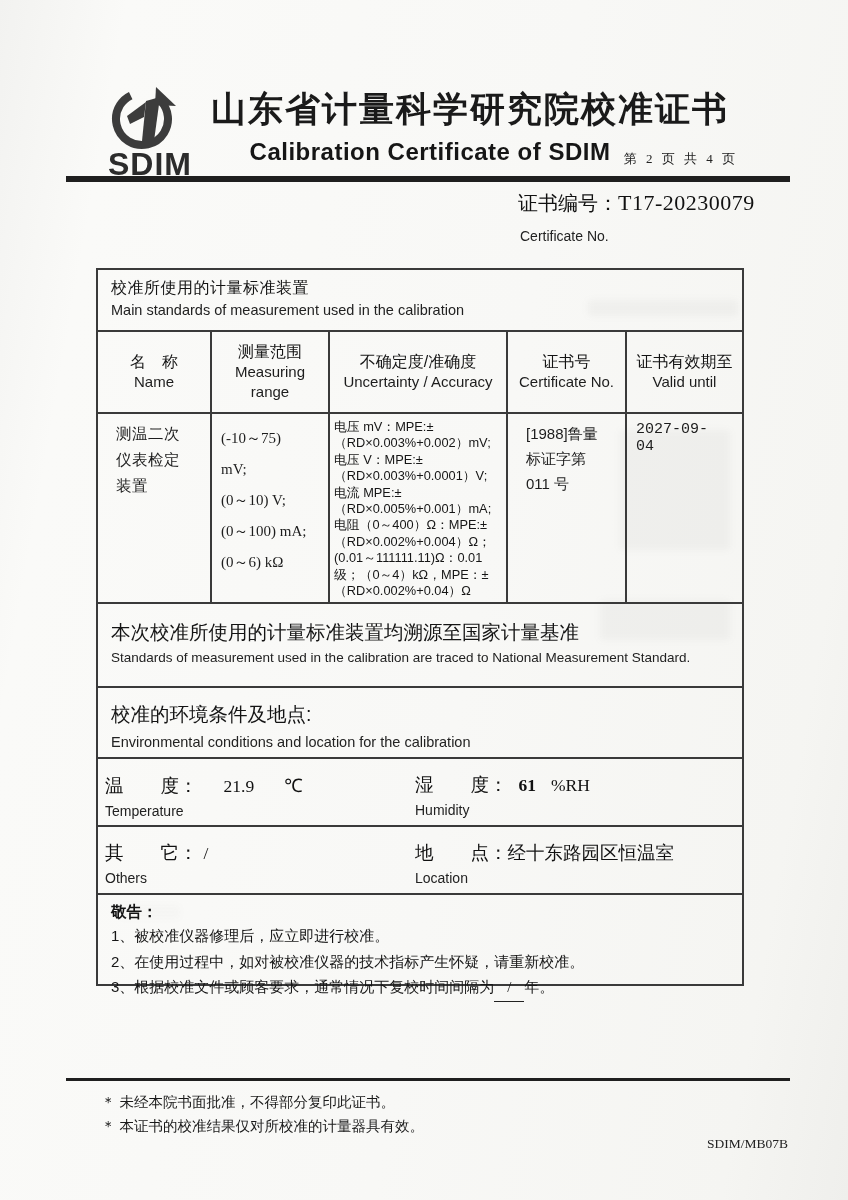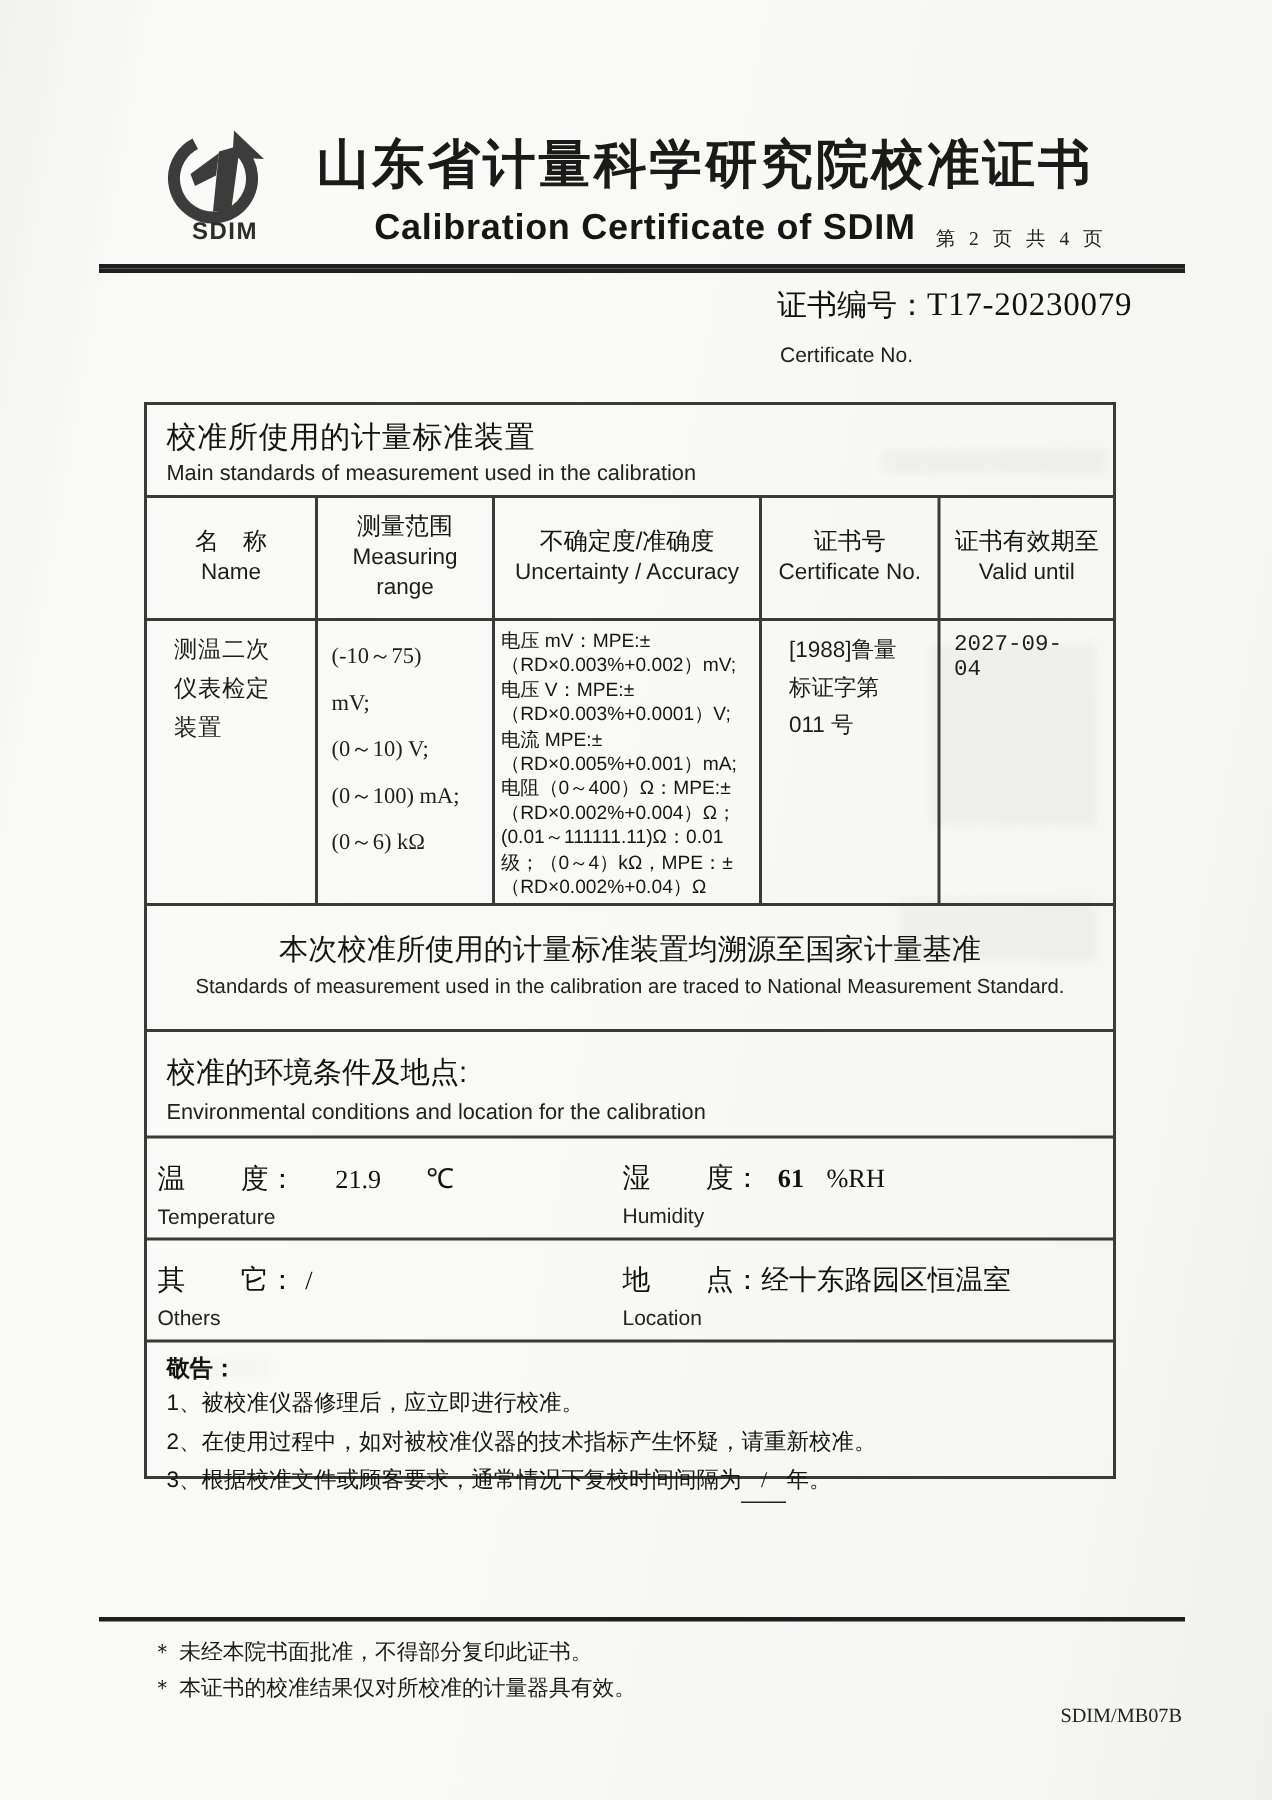--- a/index.html
+++ b/index.html
@@ -7,21 +7,21 @@
   .page {
     position:relative; width:848px; height:1200px; overflow:hidden;
     background:linear-gradient(100deg,#f2f2f0 0%,#fafaf8 12%,#f8f8f6 55%,#f5f5f2 88%,#efefec 100%);
     font-family:"Liberation Sans", sans-serif;
     color:#1d1d1d;
   }
 
   
   .logo { position:absolute; left:94px; top:86px; width:112px; text-align:center; }
   .logo-mark { display:block; margin:0 auto; }
-  .logo-text { font-weight:bold; font-size:16px; letter-spacing:1px; color:#2c2c2c; margin-top:-4px; }
+  .logo-text { font-weight:bold; font-size:32px; letter-spacing:1px; color:#2c2c2c; margin-top:-4px; }
   .title-cn {
     position:absolute; left:200px; top:86px; width:540px; text-align:center;
     font-family:"Liberation Serif", serif; font-weight:bold;
     font-size:35px; letter-spacing:2px; color:#1a1a1a; white-space:nowrap;
   }
   .title-en {
     position:absolute; left:180px; top:138px; width:500px; text-align:center;
     font-weight:bold; font-size:24px; letter-spacing:0.5px; color:#161616; white-space:nowrap;
   }
   .page-indicator {
@@ -42,21 +42,21 @@
     position:absolute; left:96px; top:268px; width:648px; height:718px;
     border:2px solid #3a3a3a; display:flex; flex-direction:column;
   }
   .sec { flex:none; }
   .sec + .sec { border-top:2px solid #3a3a3a; }
   .sec-pad { padding:8px 13px 0 13px; }
   .sec-cn { font-size:21px; color:#141414; }
   .sec-en { font-size:14.5px; color:#222; margin-top:3px; }
 
   .sec-standards-title { height:60px; }
-  .sec-standards-title .sec-cn { font-size:20px; letter-spacing:0.5px; }
+  .sec-standards-title .sec-cn { font-size:16px; letter-spacing:0.5px; }
 
   
   .grid-row { display:grid; grid-template-columns:112px 118px 178px 119px 1fr; }
   .thead-row { height:82px; }
   .th {
     border-left:2px solid #3a3a3a; display:flex; flex-direction:column;
     justify-content:center; align-items:center; text-align:center;
     font-size:16px; line-height:20px; padding:2px 4px; color:#141414;
   }
   .th:first-child { border-left:none; }
@@ -64,21 +64,21 @@
   .tdata-row { height:190px; }
   .td { border-left:2px solid #3a3a3a; padding:7px 18px; overflow:hidden; }
   .td:first-child { border-left:none; }
   .td-name { font-size:15.5px; line-height:26px; letter-spacing:0.5px; }
   .td-range { font-family:"Liberation Serif", serif; font-size:15px; line-height:31px; padding-top:9px; padding-left:9px; }
   .td-unc { font-size:12.8px; line-height:16.4px; padding:5px 3px 0 4px; letter-spacing:0; color:#161616; }
   .td-unc .unc-item { display:block; }
   .td-cert { font-size:15px; line-height:25px; }
   .td-valid { font-family:Liberation Mono, monospace; font-size:15px; padding-left:9px; }
 
-  .sec-trace { height:84px; padding-top:15px;text-align:center; }
+  .sec-trace { height:84px; padding-top:15px; }
   .sec-trace .sec-cn { font-size:19.5px; }
   .sec-trace .sec-en { font-size:13.5px; margin-top:4px; }
 
   .sec-envtitle { height:71px; padding-top:13px; }
   .sec-envtitle .sec-cn { font-size:19.5px; }
   .sec-envtitle .sec-en { margin-top:6px; }
 
   .env-row { position:relative; }
   .row-temp { height:68px; }
   .row-others { height:68px; }

